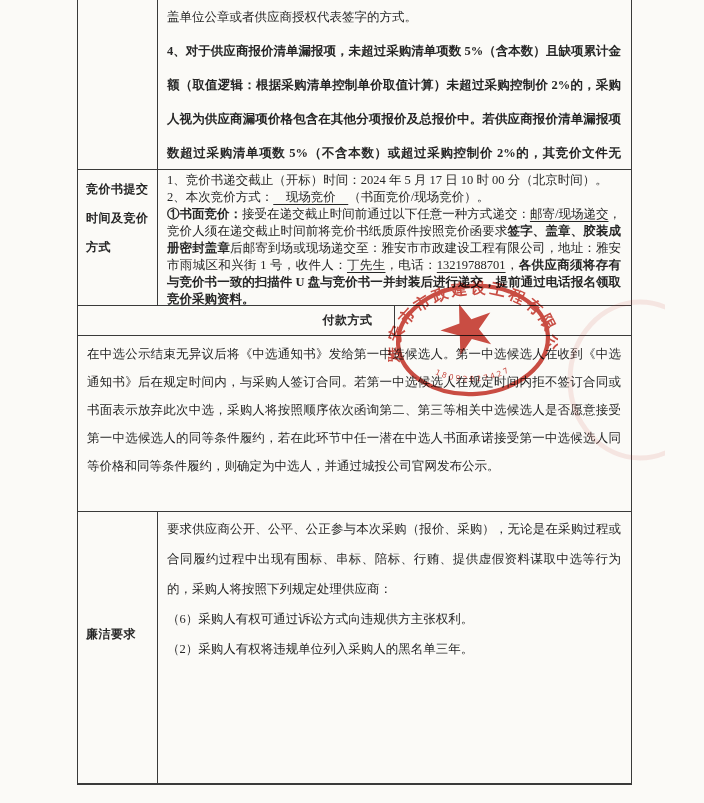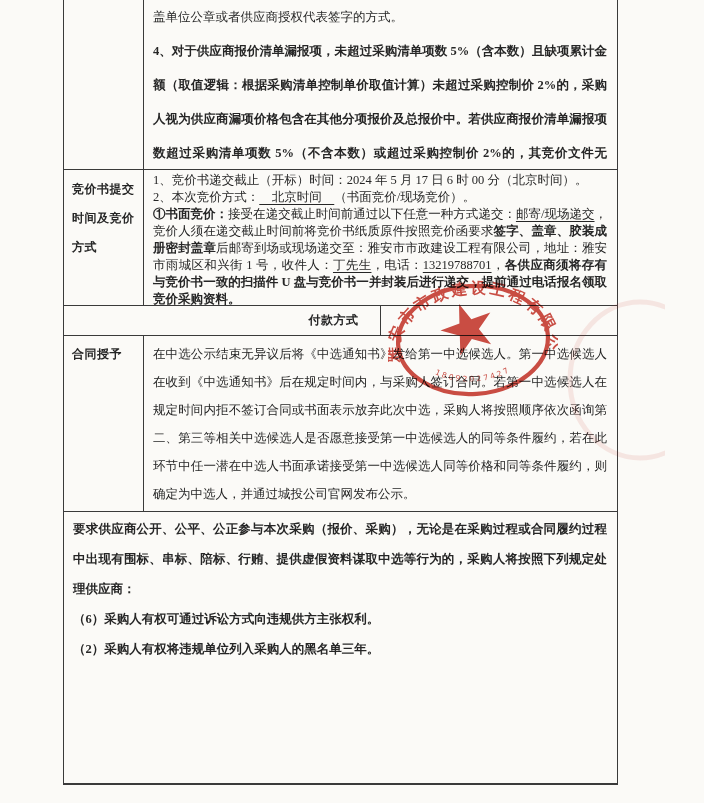--- a/index.html
+++ b/index.html
@@ -5,21 +5,21 @@
   html,body{margin:0;padding:0;}
   body{
     width:704px;height:803px;
     background:#fbfaf7;
     font-family:"Liberation Serif","DejaVu Serif",serif;
     color:#262626;
     position:relative;
     overflow:hidden;
   }
   .doc-table{
-    position:absolute;left:63px;top:0;
+    position:absolute;left:77px;top:0;
     width:555px;height:785px;
     box-sizing:border-box;
     border-left:1.6px solid #3a3a3a;
     border-right:1.6px solid #3a3a3a;
     border-bottom:2px solid #3a3a3a;
     display:flex;flex-direction:column;
     background:transparent;
   }
   .t-row{
     display:flex;
@@ -51,21 +51,21 @@
   .row-cont .cell-content{line-height:34px;}
   .row-submit{height:137px;}
   .row-submit .cell-content{line-height:17px;padding-top:2px;}
   .row-pay{height:30px;justify-content:center;}
   .row-pay .cell-label{line-height:28px;padding-top:0;}
   .row-pay .cell-content{line-height:29px;}
   .row-award{height:176px;}
   .row-award .cell-label{padding-top:4px;}
   .row-award .cell-content{line-height:28px;padding-top:4px;}
   .row-integrity{height:273px;}
-  .row-integrity .cell-content{line-height:30px;padding-top:2px;font-weight:bold;}
+  .row-integrity .cell-content{line-height:30px;padding-top:2px;}
   .seg-b{font-weight:bold;}
   .seg-u{text-decoration:underline;text-underline-offset:3px;}
   .seal{
     position:absolute;left:388px;top:277px;
     width:170px;height:126px;
     mix-blend-mode:multiply;
     opacity:0.88;
     pointer-events:none;
   }
   .seal-ghost{
@@ -84,38 +84,38 @@
     <div class="cell-label"></div>
     <div class="cell-content">
       <p><span>盖单位公章或者供应商授权代表签字的方式。</span></p>
       <p><span class="seg-b">4、对于供应商报价清单漏报项，未超过采购清单项数 5%（含本数）且缺项累计金额（取值逻辑：根据采购清单控制单价取值计算）未超过采购控制价 2%的，采购人视为供应商漏项价格包含在其他分项报价及总报价中。若供应商报价清单漏报项数超过采购清单项数 5%（不含本数）或超过采购控制价 2%的，其竞价文件无效。</span></p>
     </div>
   </div>
 
   <div class="t-row row-submit">
     <div class="cell-label">竞价书提交时间及竞价方式</div>
     <div class="cell-content">
-      <p><span>1、竞价书递交截止（开标）时间：2024 年 5 月 17 日 6 时 00 分（北京时间）。</span></p>
-      <p><span>2、本次竞价方式：</span><span class="seg-u">　北京时间　</span><span>（书面竞价/现场竞价）。</span></p>
+      <p><span>1、竞价书递交截止（开标）时间：2024 年 5 月 17 日 10 时 00 分（北京时间）。</span></p>
+      <p><span>2、本次竞价方式：</span><span class="seg-u">　现场竞价　</span><span>（书面竞价/现场竞价）。</span></p>
       <p><span class="seg-b">①书面竞价：</span><span>接受在递交截止时间前通过以下任意一种方式递交：</span><span class="seg-u">邮寄/现场递交</span><span>，竞价人须在递交截止时间前将竞价书纸质原件按照竞价函要求</span><span class="seg-b">签字、盖章、胶装成册密封盖章</span><span>后邮寄到场或现场递交至：雅安市市政建设工程有限公司，地址：雅安市雨城区和兴街 1 号，收件人：</span><span class="seg-u">丁先生</span><span>，电话：</span><span class="seg-u">13219788701</span><span>，</span><span class="seg-b">各供应商须将存有与竞价书一致的扫描件 U 盘与竞价书一并封装后进行递交，提前通过电话报名领取竞价采购资料。</span></p>
     </div>
   </div>
 
   <div class="t-row row-pay">
     <div class="cell-label">付款方式</div>
   </div>
 
   <div class="t-row row-award">
-    <div class="cell-label">合同授予</div>
     <div class="cell-content">
       <p><span>在中选公示结束无异议后将《中选通知书》发给第一中选候选人。第一中选候选人在收到《中选通知书》后在规定时间内，与采购人签订合同。若第一中选候选人在规定时间内拒不签订合同或书面表示放弃此次中选，采购人将按照顺序依次函询第二、第三等相关中选候选人是否愿意接受第一中选候选人的同等条件履约，若在此环节中任一潜在中选人书面承诺接受第一中选候选人同等价格和同等条件履约，则确定为中选人，并通过城投公司官网发布公示。</span></p>
     </div>
   </div>
 
   <div class="t-row row-integrity">
+    <div class="cell-label v-center">廉洁要求</div>
     <div class="cell-content">
       <p><span>要求供应商公开、公平、公正参与本次采购（报价、采购），无论是在采购过程或合同履约过程中出现有围标、串标、陪标、行贿、提供虚假资料谋取中选等行为的，采购人将按照下列规定处理供应商：</span></p>
       <p><span>（6）采购人有权可通过诉讼方式向违规供方主张权利。</span></p>
       <p><span>（2）采购人有权将违规单位列入采购人的黑名单三年。</span></p>
     </div>
   </div>
 
 </div>
 
 <svg class="seal" viewBox="0 0 170 126" xmlns="http://www.w3.org/2000/svg">

